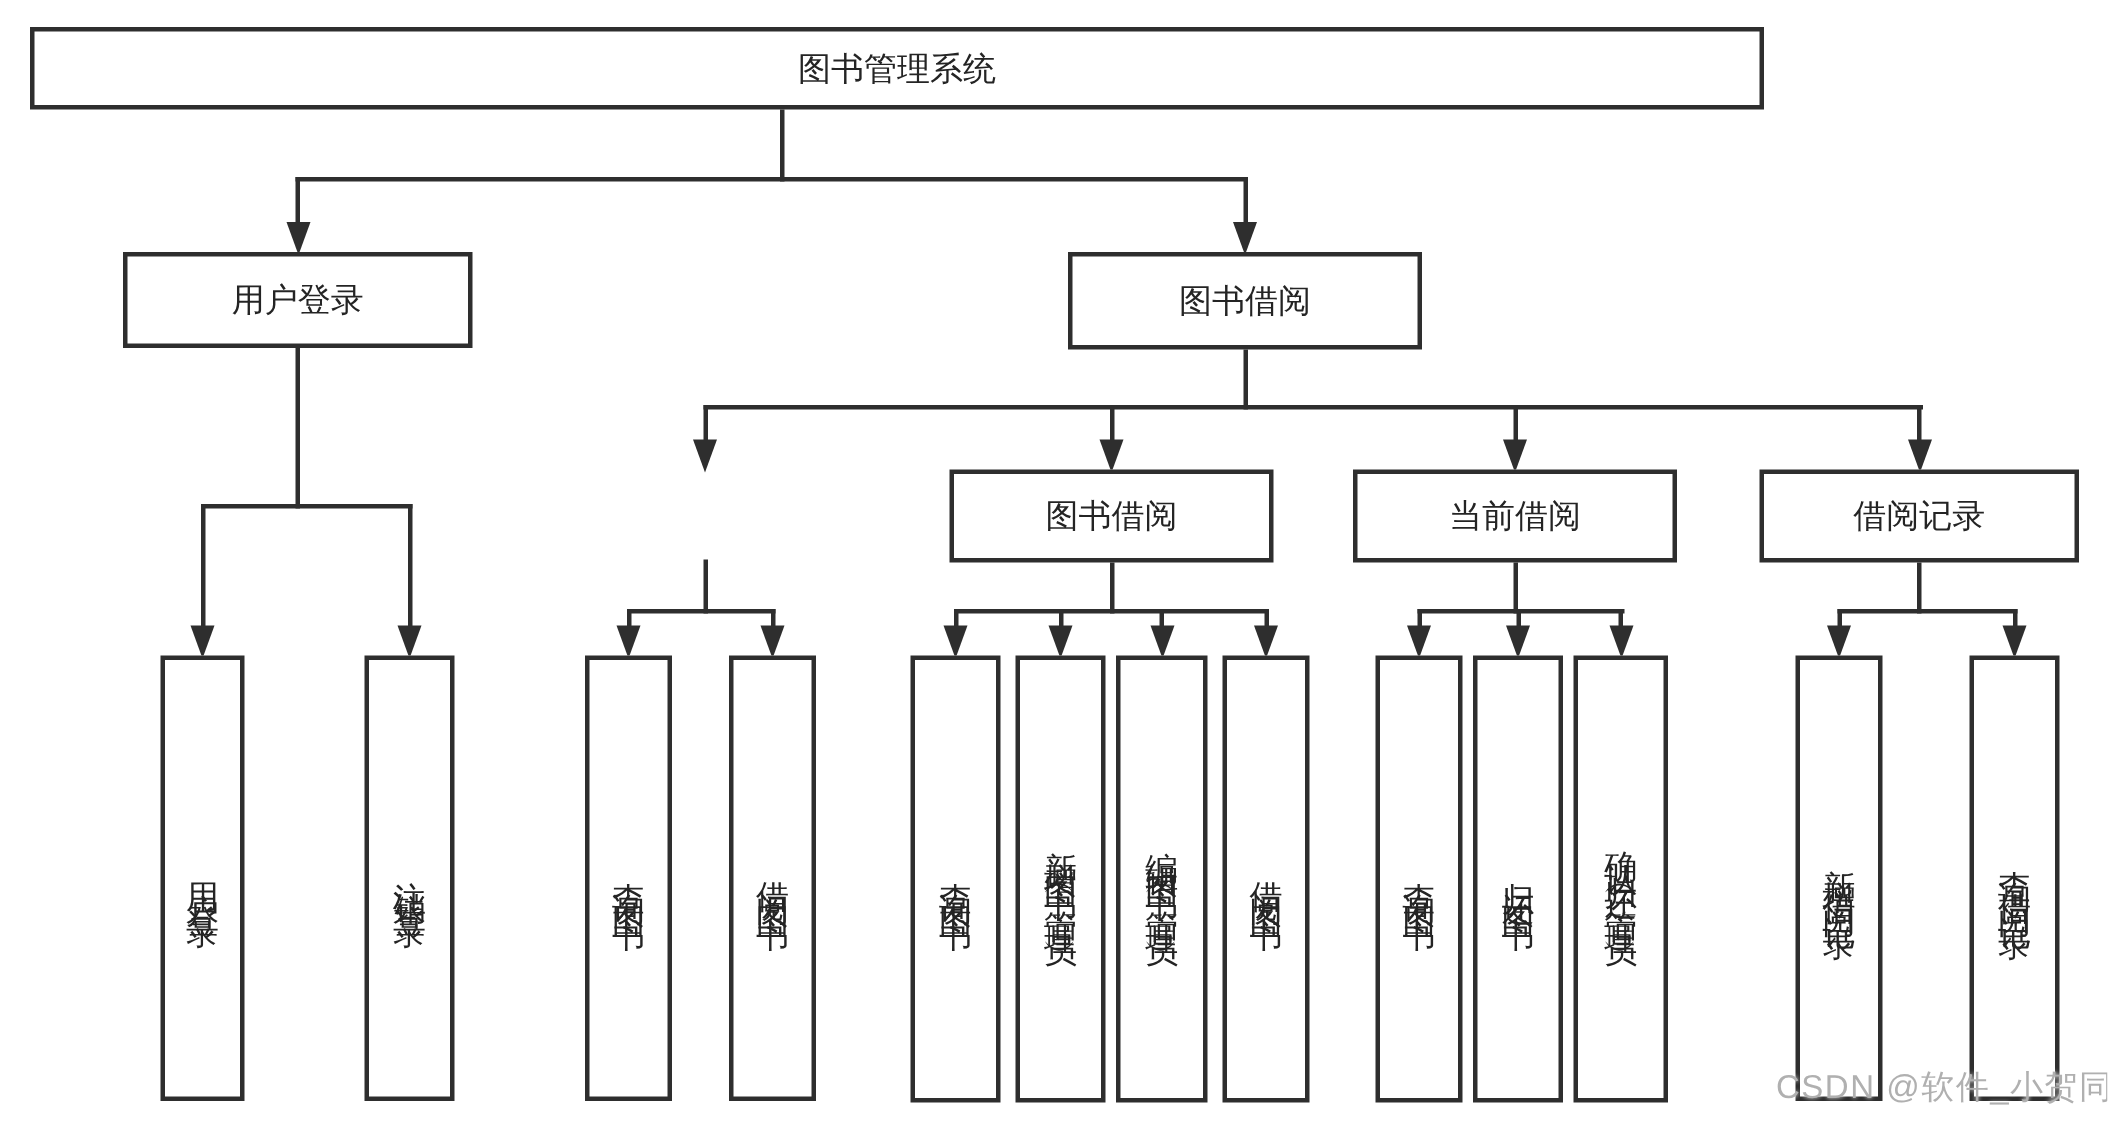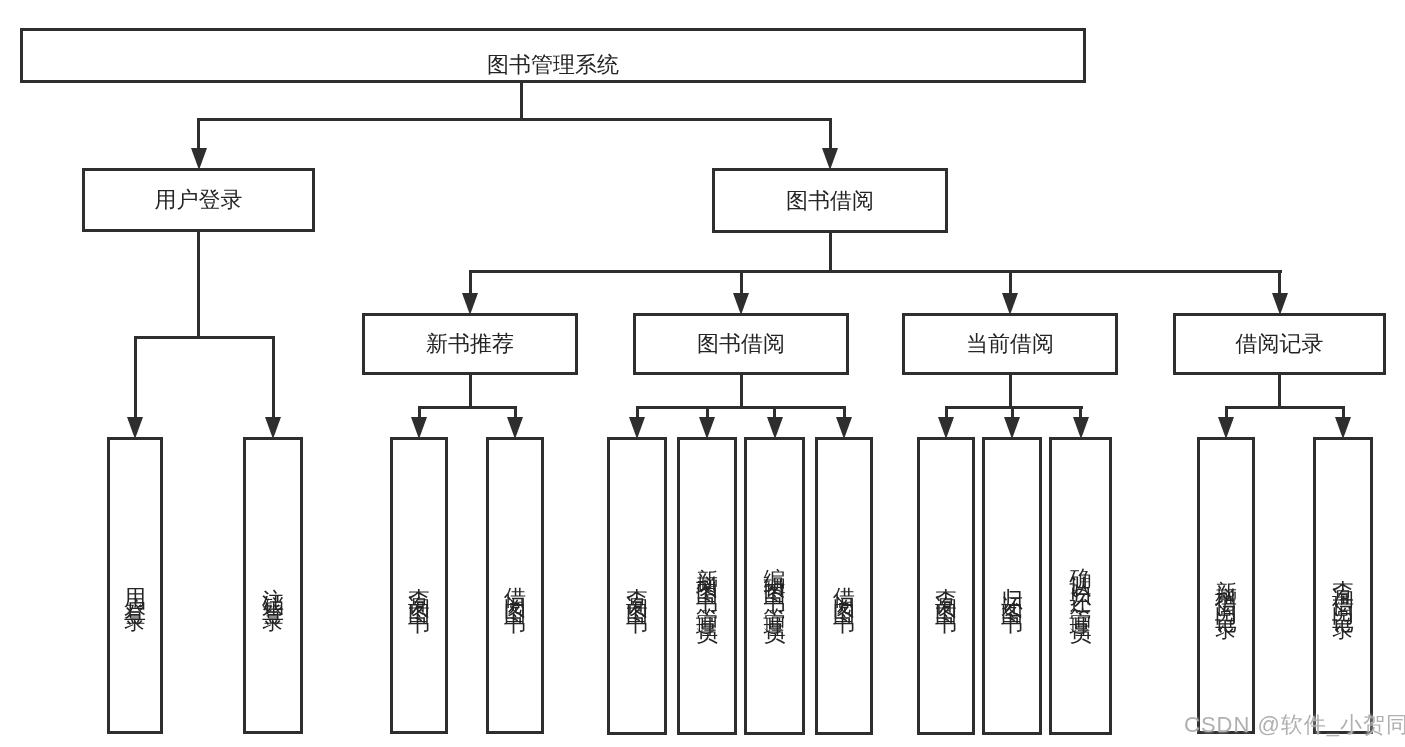--- a/index.html
+++ b/index.html
@@ -107,31 +107,28 @@
     <div class="cline" style="left: 1011px; top: 406px; width: 3px; height: 15px;"></div>
     <div class="arrowhead" style="left: 1004px; top: 417px;"></div>
     <div class="cline" style="left: 1079px; top: 406px; width: 3px; height: 15px;"></div>
     <div class="arrowhead" style="left: 1073px; top: 417px;"></div>
     <div class="cline" style="left: 1278px; top: 373px; width: 3px; height: 36px;"></div>
     <div class="cline" style="left: 1225px; top: 406px; width: 120px; height: 3px;"></div>
     <div class="cline" style="left: 1225px; top: 406px; width: 3px; height: 15px;"></div>
     <div class="arrowhead" style="left: 1218px; top: 417px;"></div>
     <div class="cline" style="left: 1342px; top: 406px; width: 3px; height: 15px;"></div>
     <div class="arrowhead" style="left: 1335px; top: 417px;"></div>
-    <div class="node" style="left: 20px; top: 28px; width: 1066px; height: 55px; align-items: flex-end;">
+    <div class="node" style="left: 20px; top: 18px; width: 1156px; height: 55px;">
       <span>图书管理系统</span>
     </div>
     <div class="node" style="left: 82px; top: 168px; width: 233px; height: 64px;">
       <span>用户登录</span>
     </div>
     <div class="node" style="left: 712px; top: 168px; width: 236px; height: 65px;">
       <span>图书借阅</span>
-    </div>
-    <div class="node" style="left: 362px; top: 313px; width: 216px; height: 62px;">
-      <span>新书推荐</span>
     </div>
     <div class="node" style="left: 633px; top: 313px; width: 216px; height: 62px;">
       <span>图书借阅</span>
     </div>
     <div class="node" style="left: 902px; top: 313px; width: 216px; height: 62px;">
       <span>当前借阅</span>
     </div>
     <div class="node" style="left: 1173px; top: 313px; width: 213px; height: 62px;">
       <span>借阅记录</span>
     </div>

